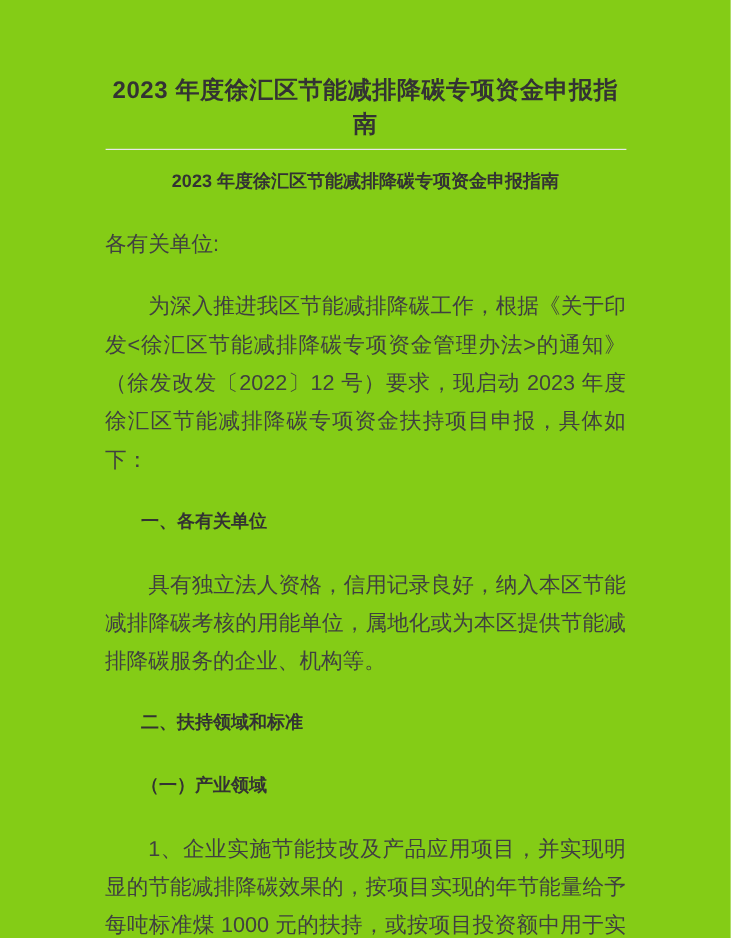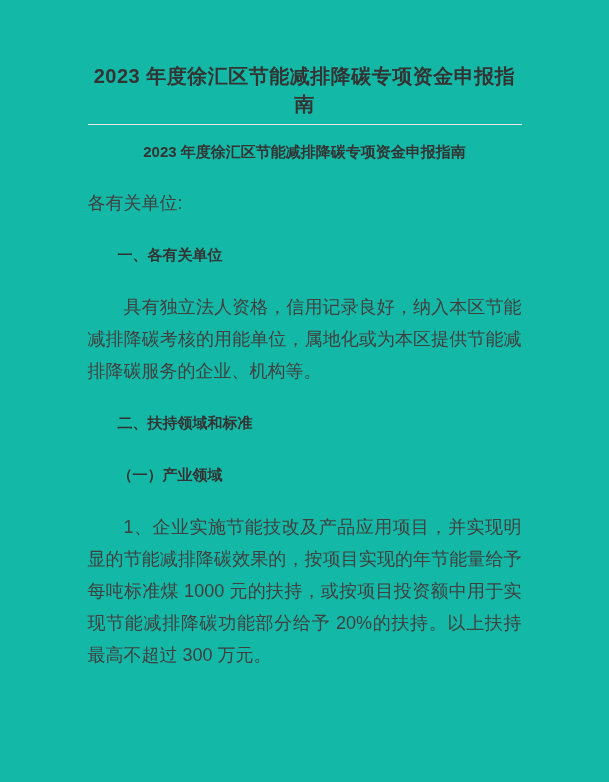--- a/index.html
+++ b/index.html
@@ -7,21 +7,21 @@
   html, body {
     width: 609px;
     background: #ffffff;
     font-family: "Liberation Sans", "DejaVu Sans", sans-serif;
   }
 
   .page {
     position: relative;
     width: 609px;
     height: 782px;
-    background: #14b8a6;
+    background: #84cc16;
     overflow: hidden;
   }
 
   .content {
     width: 434px;
     margin: 0 auto;
     padding-top: 62px;
     color: #404040;
   }
 
@@ -71,20 +71,21 @@
 
 <div class="page">
   <div class="content">
 
     <h1 class="doc-title">2023 年度徐汇区节能减排降碳专项资金申报指南</h1>
 
     <h2 class="doc-subtitle">2023 年度徐汇区节能减排降碳专项资金申报指南</h2>
 
     <p class="para">各有关单位:</p>
 
+    <p class="para indent">为深入推进我区节能减排降碳工作，根据《关于印发&lt;徐汇区节能减排降碳专项资金管理办法&gt;的通知》（徐发改发〔2022〕12 号）要求，现启动 2023 年度徐汇区节能减排降碳专项资金扶持项目申报，具体如下：</p>
 
     <h3 class="heading">一、各有关单位</h3>
 
     <p class="para indent">具有独立法人资格，信用记录良好，纳入本区节能减排降碳考核的用能单位，属地化或为本区提供节能减排降碳服务的企业、机构等。</p>
 
     <h3 class="heading">二、扶持领域和标准</h3>
 
     <h4 class="heading">（一）产业领域</h4>
 
     <p class="para indent">1、企业实施节能技改及产品应用项目，并实现明显的节能减排降碳效果的，按项目实现的年节能量给予每吨标准煤 1000 元的扶持，或按项目投资额中用于实现节能减排降碳功能部分给予 20%的扶持。以上扶持最高不超过 300 万元。</p>

